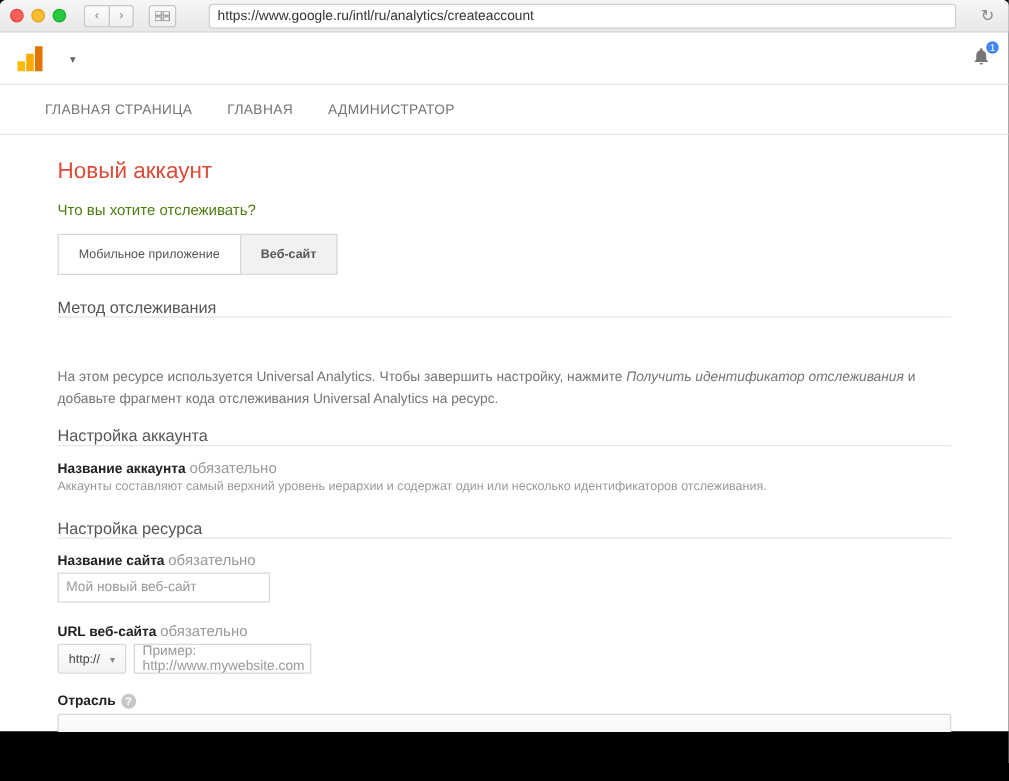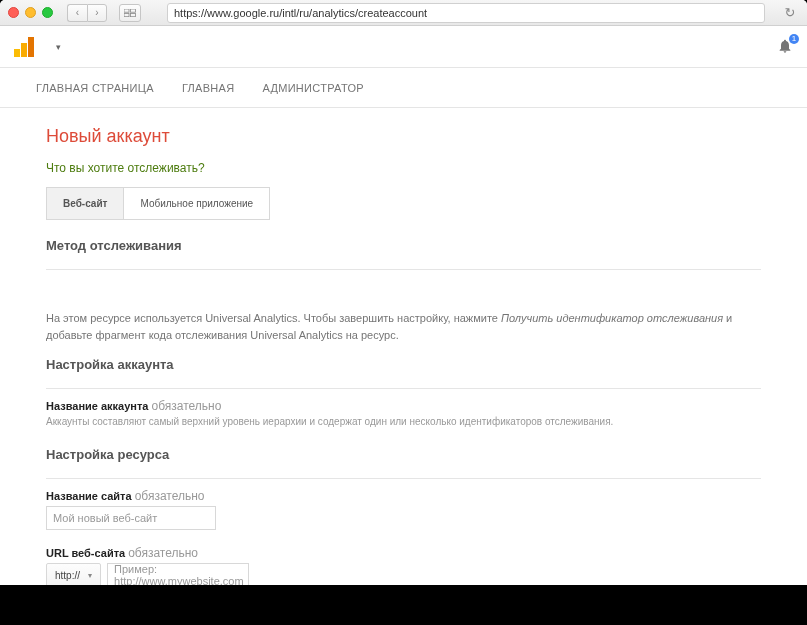--- a/index.html
+++ b/index.html
@@ -31,21 +31,21 @@
 .bell .badge { position: absolute; top: -4px; right: -6px; background: #4285f4; color: #fff; font-size: 8px; border-radius: 8px; min-width: 10px; height: 10px; display: flex; align-items: center; justify-content: center; padding: 0 2px; }
 .tabs { height: 40px; border-bottom: 1px solid #e5e5e5; display: flex; align-items: center; padding: 0 36px; gap: 28px; }
 .tabs a { color: #757575; font-size: 11px; letter-spacing: 0.3px; text-decoration: none; }
 .content { padding: 18px 46px 30px 46px; overflow-y: auto; height: calc(585px - 26px - 42px - 40px); }
 h1 { font-size: 18px; font-weight: 400; color: #dd4b39; margin-bottom: 14px; }
 .section-q { font-size: 12px; color: #4d7c0f; margin-bottom: 12px; }
 .tracktabs { display: flex; margin-bottom: 18px; }
 .tracktab { padding: 10px 16px; border: 1px solid #d8d8d8; font-size: 10px; color: #555; background: #fff; }
 .tracktab.active { background: #f1f1f1; font-weight: bold; }
 .tracktab:first-child { border-right: none; }
-h2 { font-size: 13px; font-weight: 700; color: #555; border-bottom: 1px solid #e5e5e5; padding-bottom: 16px; margin-bottom: 10px; margin-top: 10px; }
+h2 { font-size: 13px; font-weight: 400; color: #555; border-bottom: 1px solid #e5e5e5; padding-bottom: 0; margin-bottom: 10px; margin-top: 10px; }
 .desc { font-size: 11px; color: #757575; line-height: 1.5; margin-bottom: 14px; margin-top: 40px; }
 .desc em { font-style: italic; }
 .field-label { font-size: 11px; color: #222; font-weight: bold; margin-bottom: 3px; margin-top: 10px; }
 .field-label .req { font-weight: normal; color: #999; font-size: 12px; margin-left: 3px; }
 .field-help { font-size: 10px; color: #999; margin-bottom: 6px; }
 .textinput { height: 24px; border: 1px solid #d8d8d8; padding: 0 6px; font-size: 11px; color: #999; display: flex; align-items: center; background: #fff; }
 .w180 { width: 170px; }
 .w180b { width: 170px; }
 .w200 { width: 142px; }
 .row { display: flex; gap: 6px; align-items: flex-end; }
@@ -105,22 +105,22 @@
     <a>ГЛАВНАЯ</a>
     <a>АДМИНИСТРАТОР</a>
   </div>
 
   <div class="content">
     <h1>Новый аккаунт</h1>
 
     <div class="section-q">Что вы хотите отслеживать?</div>
 
     <div class="tracktabs">
+      <div class="tracktab">Мобильное приложение</div>
       <div class="tracktab active">Веб-сайт</div>
-      <div class="tracktab">Мобильное приложение</div>
     </div>
 
     <h2>Метод отслеживания</h2>
     <p class="desc">
       <span>На этом ресурсе используется Universal Analytics. Чтобы завершить настройку, нажмите </span><em>Получить идентификатор отслеживания</em><span> и добавьте фрагмент кода отслеживания Universal Analytics на ресурс.</span>
     </p>
 
     <h2>Настройка аккаунта</h2>
     <div class="field-label">
       <span>Название аккаунта</span><span class="req">обязательно</span>

